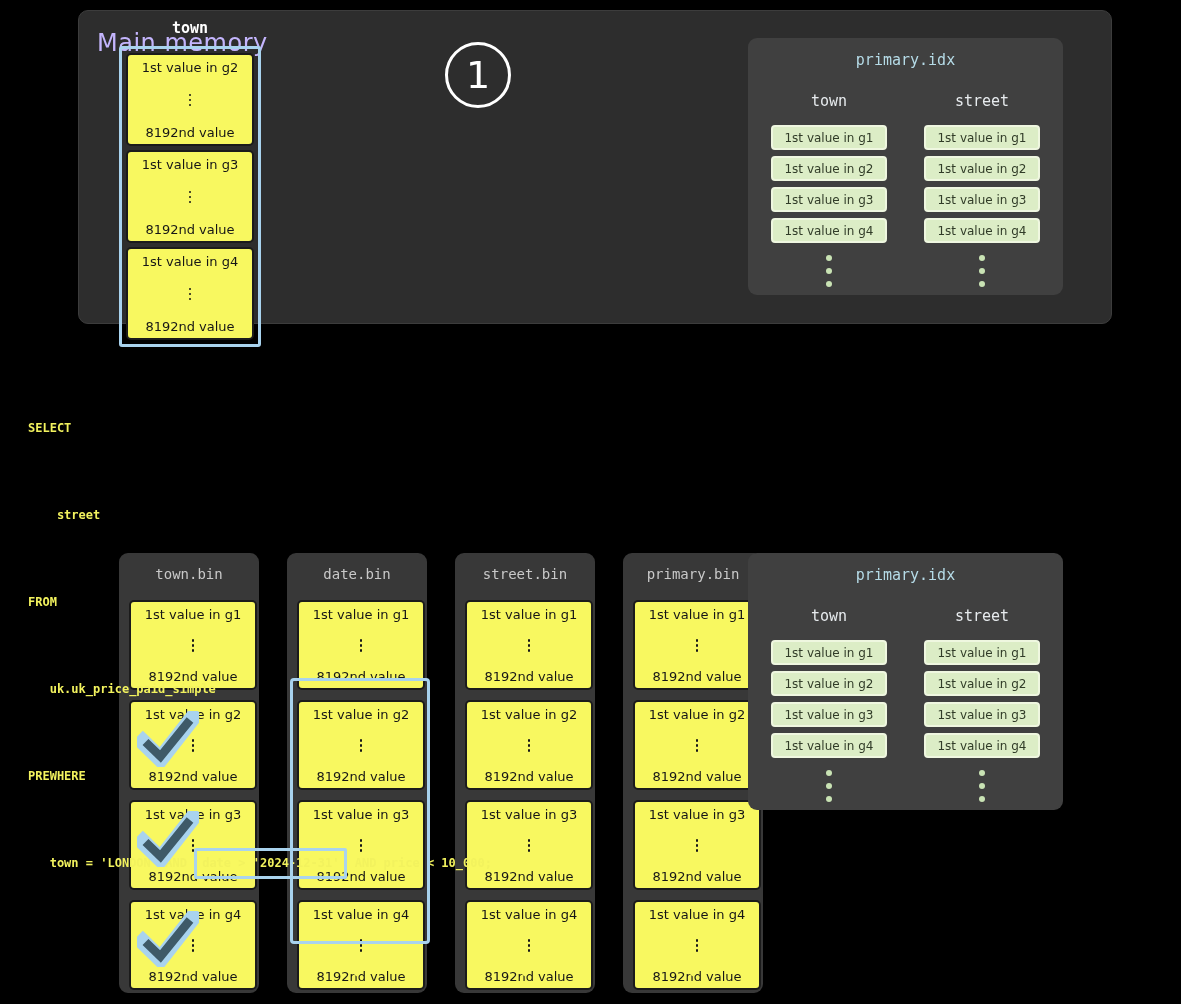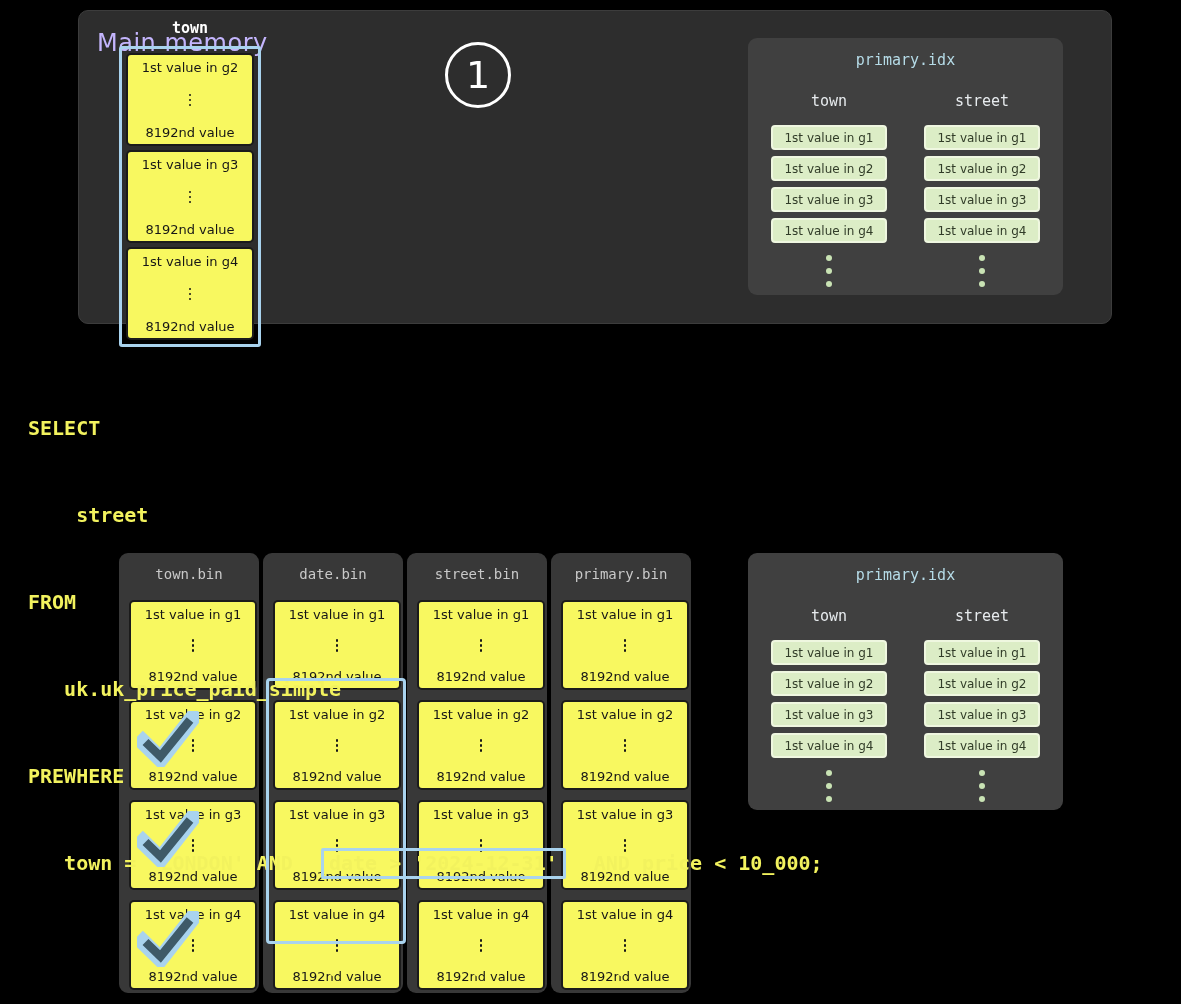--- a/index.html
+++ b/index.html
@@ -71,30 +71,30 @@
     border-radius: 4px; font-size: 12px; color: #313c28;
     display: flex; align-items: center; justify-content: center; margin-bottom: 6px;
     white-space: nowrap;
   }
   .pidx-dots { display: flex; flex-direction: column; align-items: center; gap: 7px; margin-top: 6px; }
   .gdot { width: 6px; height: 6px; border-radius: 50%; background: #c9e3b4; }
 
   
   .sql {
     position: absolute; left: 28px; top: 356px;
-    font-size: 20px; line-height: 29px; font-weight: bold;
+    font-size: 12px; line-height: 29px; font-weight: bold;
     color: #f2f25e; white-space: pre; z-index: 1;
   }
   .sql-hl {
     display: inline-block; border: 3px solid #a9d3ee; border-radius: 2px;
-    padding: 0 5px; margin: -3px 16px; line-height: 25px;
+    padding: 0 5px; margin: -3px 0; line-height: 25px;
   }
 
   
-  .bins { position: absolute; left: 119px; top: 553px; display: flex; gap: 4px; }
+  .bins { position: absolute; left: 119px; top: 553px; display: flex; gap: 28px; }
   .bin { width: 140px; height: 440px; background: #383838; border-radius: 9px; position: relative; }
   .bin-title { position: absolute; top: 13px; left: 0; width: 100%; text-align: center; font-size: 14px; color: #c9c9c9; }
   .bin-blocks { position: absolute; left: 10px; top: 47px; display: flex; flex-direction: column; gap: 10px; }
   .bin .granule { height: 75px; }
   .check { position: absolute; left: 6px; top: 9px; width: 62px; height: 56px; z-index: 3; }
   .bin-highlight {
     position: absolute; left: 3px; top: 125px; width: 134px; height: 260px;
     border: 3px solid #a9d3ee; border-radius: 4px; z-index: 2; pointer-events: none;
   }
   .bin-dots { position: absolute; left: 0; top: 389px; width: 100%; display: flex; flex-direction: column; align-items: center; gap: 8px; }

